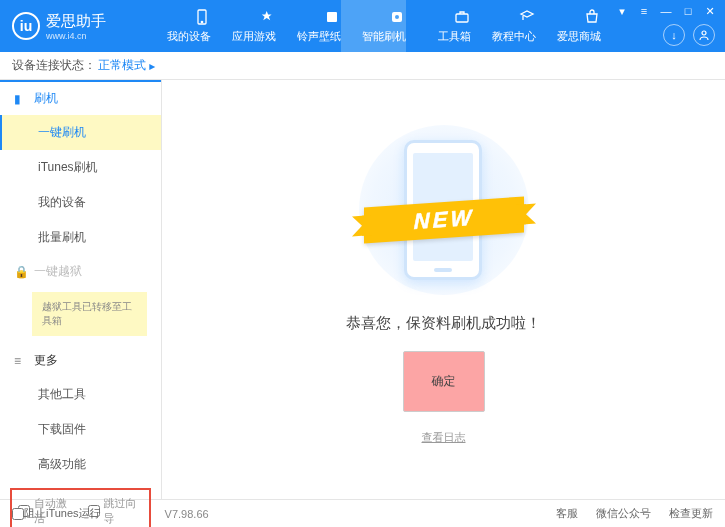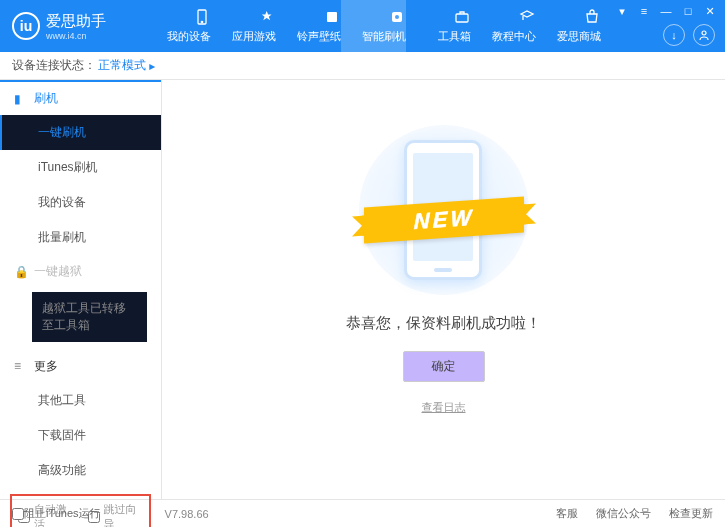--- a/index.html
+++ b/index.html
@@ -17,40 +17,40 @@
 .win-btn{width:14px;height:14px;cursor:pointer;display:flex;align-items:center;justify-content:center;font-size:11px}
 .user-controls{position:absolute;right:10px;top:24px;display:flex;gap:8px}
 .circ-btn{width:22px;height:22px;border:1.5px solid rgba(255,255,255,0.6);border-radius:50%;cursor:pointer;display:flex;align-items:center;justify-content:center;font-size:11px;color:#fff}
 .status-bar{height:28px;border-bottom:1px solid #e5e5e5;display:flex;align-items:center;padding:8px 12px;color:#555}
 .status-val{color:#1e88f5;font-weight:normal;margin-left:2px;display:flex;align-items:center}
 .main{display:flex;height:419px}
 .sidebar{width:162px;border-right:1px solid #e5e5e5;display:flex;flex-direction:column}
 .sb-section{padding:8px 14px;display:flex;align-items:center;color:#333;cursor:pointer;font-size:12px}
 .sb-section.top{border-top:2px solid #1e88f5;color:#1e88f5}
 .sb-item{padding:9px 0 9px 38px;color:#555;cursor:pointer;font-size:12px}
-.sb-item.active{background:#0f172a;color:#1e88f5;border-left:2px solid #1e88f5;padding-left:36px}
-.sb-note{background:#0f172a;margin:4px 14px 8px 32px;padding:8px 10px;color:#888;font-size:12px;line-height:1.4}
+.sb-item.active{background:#fef9c3;color:#1e88f5;border-left:2px solid #1e88f5;padding-left:36px}
+.sb-note{background:#fef9c3;margin:4px 14px 8px 32px;padding:8px 10px;color:#888;font-size:10px;line-height:1.4}
 .sb-icon{width:14px;margin-right:6px;color:#888}
 .sb-lock{color:#ccc}
 .cb-row{border:2px solid #e74c3c;margin:6px 10px;padding:6px 6px;display:flex;gap:14px;align-items:center}
 .cb{display:flex;align-items:center;gap:4px;color:#999;font-size:11px}
 .cb input{width:12px;height:12px}
 .content{flex:1;display:flex;flex-direction:column;align-items:center;padding-top:50px}
 .illus{width:180px;height:160px;position:relative;margin-bottom:24px}
 .halo{width:170px;height:170px;border-radius:50%;background:radial-gradient(circle,#e3f0fe 0%,#f0f7ff 60%,transparent 100%);position:absolute;left:5px;top:-5px}
 .phone{width:78px;height:140px;background:#fff;border:3px solid #cfe4fb;border-radius:10px;position:absolute;left:50px;top:10px;box-shadow:0 4px 12px rgba(30,136,245,0.15)}
 .phone-screen{position:absolute;inset:10px 6px 16px;background:#e3f0fe;border-radius:2px}
 .phone-btn{width:18px;height:4px;background:#cfe4fb;border-radius:2px;position:absolute;bottom:5px;left:50%;transform:translateX(-50%)}
 .ribbon{position:absolute;left:10px;top:72px;width:160px;height:36px;background:#ffc107;transform:skewY(-4deg);display:flex;align-items:center;justify-content:center;box-shadow:0 2px 4px rgba(0,0,0,0.15)}
 .ribbon::before,.ribbon::after{content:"";position:absolute;width:0;height:0;border:10px solid #ffc107;top:8px}
 .ribbon::before{left:-12px;border-left-color:transparent}
 .ribbon::after{right:-12px;border-right-color:transparent}
 .ribbon-text{font-size:22px;font-weight:900;color:#fff;letter-spacing:3px;font-style:italic;-webkit-text-stroke:0.5px #fff}
 .success-msg{font-size:15px;color:#444;margin-bottom:18px}
-.ok-btn{border:1px solid #ccc;background:#c4b5fd;padding:6px 28px;font-size:12px;color:#444;cursor:pointer;border-radius:2px}
+.ok-btn{border:1px solid #ccc;background:#fca5a5;padding:21px 28px;font-size:12px;color:#444;cursor:pointer;border-radius:2px}
 .log-link{margin-top:18px;color:#999;font-size:11px;cursor:pointer;text-decoration:underline}
 .footer{height:28px;border-top:1px solid #e5e5e5;display:flex;align-items:center;padding:0 12px;color:#666;font-size:11px}
 .footer-left{display:flex;align-items:center;gap:0}
 .footer-left input{width:12px;height:12px}
 .footer-spacer{flex:1}
 .footer-item{margin-left:18px;cursor:pointer}
 .ver{margin-left:64px;color:#888}
 svg{display:block}
 </style>
 </head>

